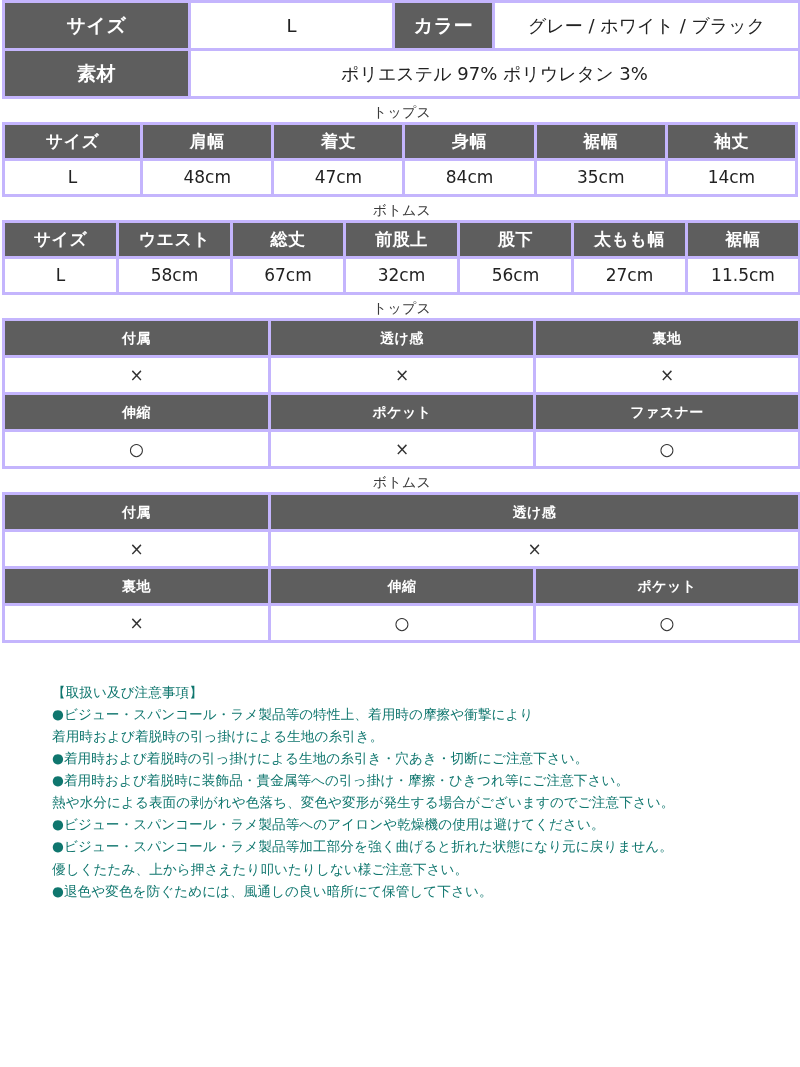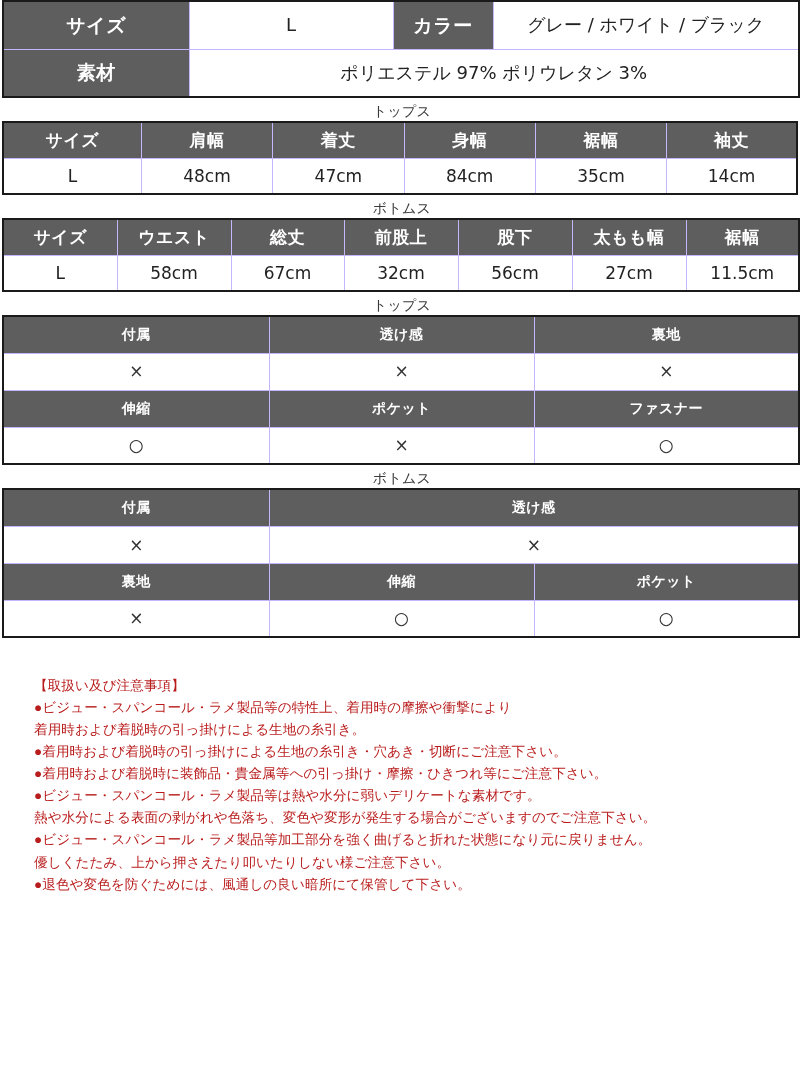--- a/index.html
+++ b/index.html
@@ -23,21 +23,21 @@
 
   
   .spec-table {
     border-collapse: collapse;
     table-layout: fixed;
     width: 796px;
     margin: 0 2px;
     border: 2px solid #1a1a1a;
   }
   .spec-table td {
-    border: 1px solid #c4b5fd;
+    border: 3px solid #c4b5fd;
     text-align: center;
     vertical-align: middle;
     padding: 0;
     line-height: 1.1;
   }
   .hd {
     background: #5e5e5e;
     color: #ffffff;
     font-weight: 700;
     letter-spacing: .03em;
@@ -65,26 +65,25 @@
   
   .t-meas td { height: 36px; font-size: 17px; }
   .t-meas .val { font-size: 17px; }
 
   
   .t-attr td { height: 37px; font-size: 14px; }
   .t-attr .val { font-size: 17px; color: #333; }
 
   
   .notes {
-    margin: 38px 0 0 34px;
+    margin: 38px 0 0 52px;
     font-size: 13.6px;
     line-height: 1.62;
-    color: #b91c1c;
+    color: #0f766e;
     letter-spacing: .005em;
-    font-family: Liberation Mono, monospace;
   }
   .notes .line { white-space: nowrap; }
 </style>
 </head>
 <body>
 
 <div class="page">
 
   <table class="spec-table t-main">
     <colgroup>
@@ -229,20 +228,20 @@
       </tr>
     </tbody>
   </table>
 
   <div class="notes">
     <div class="line">【取扱い及び注意事項】</div>
     <div class="line">●ビジュー・スパンコール・ラメ製品等の特性上、着用時の摩擦や衝撃により</div>
     <div class="line">着用時および着脱時の引っ掛けによる生地の糸引き。</div>
     <div class="line">●着用時および着脱時の引っ掛けによる生地の糸引き・穴あき・切断にご注意下さい。</div>
     <div class="line">●着用時および着脱時に装飾品・貴金属等への引っ掛け・摩擦・ひきつれ等にご注意下さい。</div>
-    <div class="line">●ビジュー・スパンコール・ラメ製品等は熱や水分に弱いデリケートな素材です。</div>
     <div class="line">熱や水分による表面の剥がれや色落ち、変色や変形が発生する場合がございますのでご注意下さい。</div>
+    <div class="line">●ビジュー・スパンコール・ラメ製品等へのアイロンや乾燥機の使用は避けてください。</div>
     <div class="line">●ビジュー・スパンコール・ラメ製品等加工部分を強く曲げると折れた状態になり元に戻りません。</div>
     <div class="line">優しくたたみ、上から押さえたり叩いたりしない様ご注意下さい。</div>
     <div class="line">●退色や変色を防ぐためには、風通しの良い暗所にて保管して下さい。</div>
   </div>
 
 </div>
 
 </body></html>

